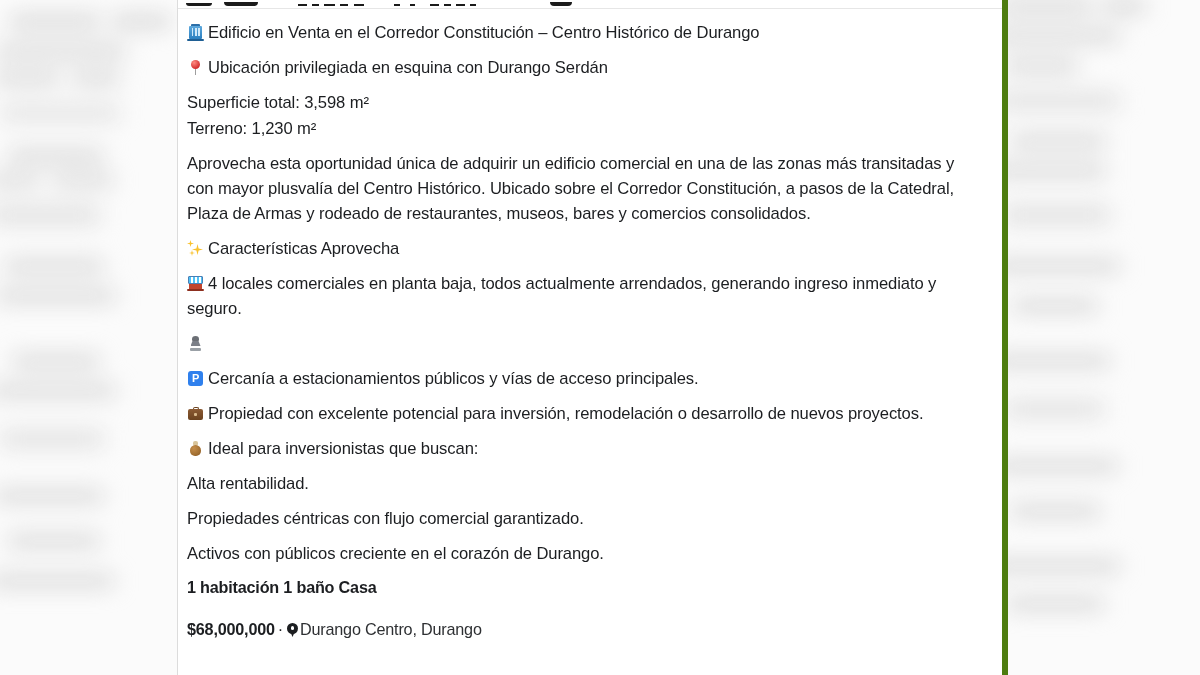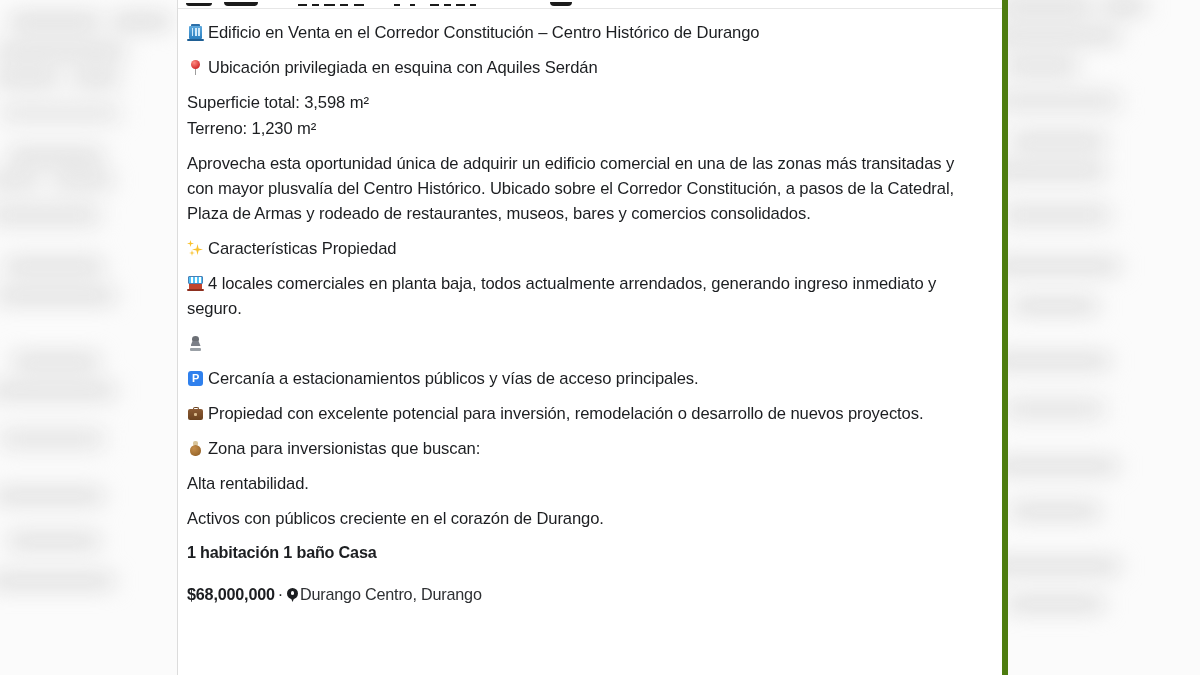--- a/index.html
+++ b/index.html
@@ -343,32 +343,32 @@
         <span class="b-win" style="left:8px;"></span>
         <span class="b-win" style="left:11.4px;"></span>
         <span class="b-base"></span>
       </span><span>Edificio en Venta en el Corredor Constitución – Centro Histórico de Durango</span>
     </div>
 
     <div class="para gap">
       <span class="ico ico-pin">
         <span class="p-needle"></span>
         <span class="p-head"></span>
-      </span><span>Ubicación privilegiada en esquina con Aquiles Serdán</span>
+      </span><span>Ubicación privilegiada en esquina con Durango Serdán</span>
     </div>
 
     <div class="para tight">Superficie total: 3,598 m²</div>
     <div class="para gap">Terreno: 1,230 m²</div>
 
     <div class="para gap">Aprovecha esta oportunidad única de adquirir un edificio comercial en una de las zonas más transitadas y con mayor plusvalía del Centro Histórico. Ubicado sobre el Corredor Constitución, a pasos de la Catedral, Plaza de Armas y rodeado de restaurantes, museos, bares y comercios consolidados.</div>
 
     <div class="para gap">
       <span class="ico ico-sparkles">
         <span class="s1"></span><span class="s2"></span><span class="s3"></span>
-      </span><span>Características Propiedad</span>
+      </span><span>Características Aprovecha</span>
     </div>
 
     <div class="para gap">
       <span class="ico ico-store">
         <span class="st-awning"></span><span class="st-body"></span><span class="st-base"></span>
       </span><span>4 locales comerciales en planta baja, todos actualmente arrendados, generando ingreso inmediato y seguro.</span>
     </div>
 
     <div class="para gap">
       <span class="ico ico-statue">
@@ -385,24 +385,25 @@
 
     <div class="para gap">
       <span class="ico ico-case">
         <span class="c-handle"></span><span class="c-body"></span><span class="c-clasp"></span>
       </span><span>Propiedad con excelente potencial para inversión, remodelación o desarrollo de nuevos proyectos.</span>
     </div>
 
     <div class="para gap">
       <span class="ico ico-bag">
         <span class="mb-neck"></span><span class="mb-body"></span>
-      </span><span>Zona para inversionistas que buscan:</span>
+      </span><span>Ideal para inversionistas que buscan:</span>
     </div>
 
     <div class="para gap">Alta rentabilidad.</div>
+    <div class="para gap">Propiedades céntricas con flujo comercial garantizado.</div>
     <div class="para gap">Activos con públicos creciente en el corazón de Durango.</div>
 
     <div class="listing-title">1 habitación 1 baño Casa</div>
     <div class="listing-price-row">
       <span class="price">$68,000,000</span><span class="dot-sep">·</span><span class="loc-glyph">
         <span class="lg-tail"></span><span class="lg-pin"></span><span class="lg-hole"></span>
       </span><span class="loc-text">Durango Centro, Durango</span>
     </div>
 
   </div>

